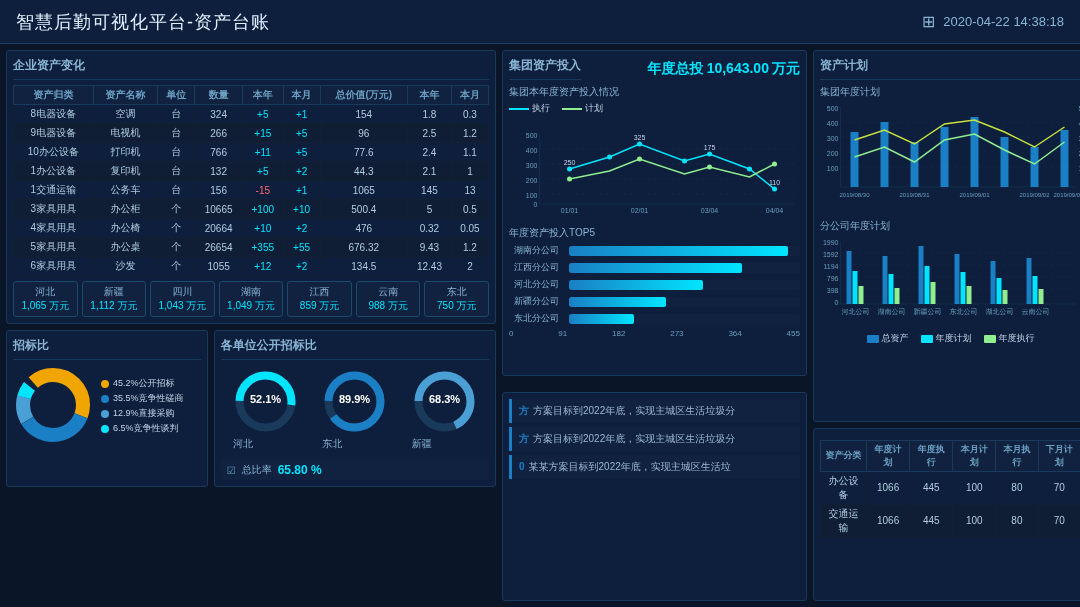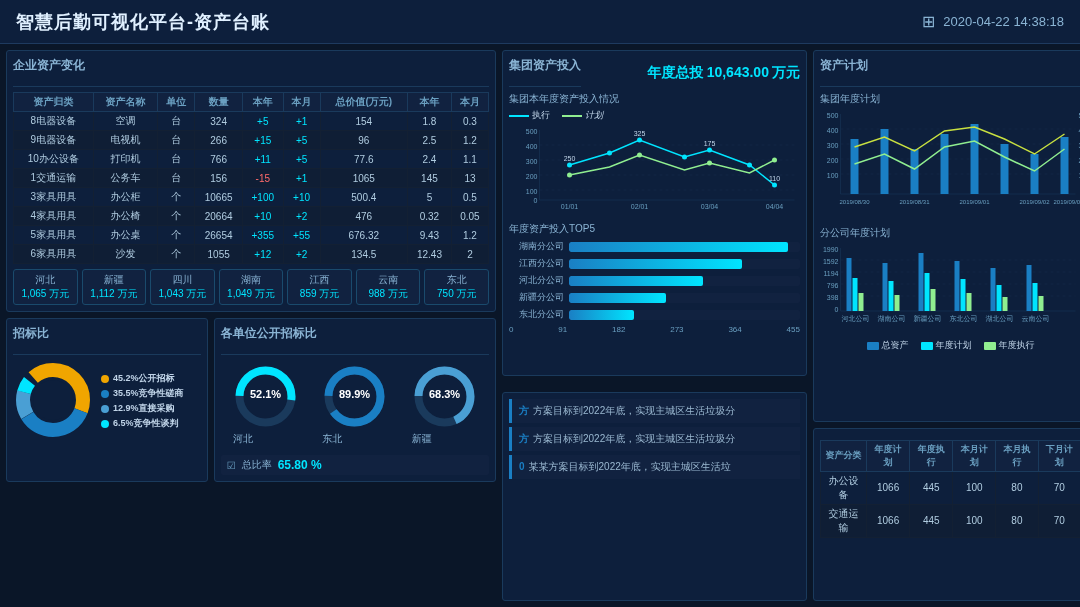--- a/index.html
+++ b/index.html
@@ -17,21 +17,21 @@
       border-bottom: 1px solid #1e3a5f;
       display: flex;
       align-items: center;
       justify-content: space-between;
       padding: 6px 16px;
       height: 44px;
     }
     .header-title {
       color: #e0f0ff;
       font-size: 18px;
-      font-weight: bold;
+      font-weight: normal;
       letter-spacing: 1px;
     }
     .header-right {
       display: flex;
       align-items: center;
       gap: 8px;
       color: #8ab4d4;
       font-size: 13px;
     }
     .main-content {
@@ -61,21 +61,21 @@
       background: #0d1f3c;
       border: 1px solid #1a3a5c;
       border-radius: 3px;
       padding: 6px;
     }
     .panel-title {
       color: #8ab4d4;
       font-size: 12px;
       font-weight: bold;
       margin-bottom: 5px;
-      padding-bottom: 12px;
+      padding-bottom: 5px;
       border-bottom: 1px solid #1a3a5c;
     }
     
     .asset-table {
       width: 100%;
       border-collapse: collapse;
       font-size: 10px;
     }
     .asset-table th {
       background: #112240;
@@ -119,21 +119,20 @@
     }
     .pie-legend {
       font-size: 9px;
       margin-top: 4px;
     }
     .legend-item {
       display: flex;
       align-items: center;
       gap: 4px;
       margin-bottom: 2px;
-      font-weight: bold;
     }
     .legend-dot {
       width: 8px;
       height: 8px;
       border-radius: 50%;
       flex-shrink: 0;
     }
     
     .donut-row {
       display: flex;
@@ -170,21 +169,21 @@
     }
     
     .hbar-row {
       display: flex;
       align-items: center;
       margin-bottom: 4px;
       gap: 5px;
     }
     .hbar-label {
       width: 55px;
-      text-align: right;
+      text-align: center;
       font-size: 9px;
       color: #8ab4d4;
       flex-shrink: 0;
     }
     .hbar-track {
       flex: 1;
       height: 10px;
       background: #112240;
       border-radius: 2px;
       overflow: hidden;
@@ -320,20 +319,31 @@
               <td>打印机</td>
               <td>台</td>
               <td>766</td>
               <td style="color: rgb(0, 229, 255);">+11</td>
               <td style="color: rgb(0, 229, 255);">+5</td>
               <td>77.6</td>
               <td>2.4</td>
               <td>1.1</td>
             </tr>
             <tr>
+              <td>1办公设备</td>
+              <td>复印机</td>
+              <td>台</td>
+              <td>132</td>
+              <td style="color: rgb(0, 229, 255);">+5</td>
+              <td style="color: rgb(0, 229, 255);">+2</td>
+              <td>44.3</td>
+              <td>2.1</td>
+              <td>1</td>
+            </tr>
+            <tr>
               <td>1交通运输</td>
               <td>公务车</td>
               <td>台</td>
               <td>156</td>
               <td style="color: rgb(255, 107, 107);">-15</td>
               <td style="color: rgb(0, 229, 255);">+1</td>
               <td>1065</td>
               <td>145</td>
               <td>13</td>
             </tr>
@@ -494,26 +504,26 @@
     <div class="panel" style="flex:1.6;">
       <div style="display:flex;justify-content:space-between;align-items:center;">
         <div class="panel-title">集团资产投入</div>
         <div class="year-total">
           <span>年度总投</span>
           <span style="color:#00e5ff;font-size:14px;font-weight:bold;">10,643.00</span>
           <span> 万元</span>
         </div>
       </div>
       <div style="font-size:10px;color:#8ab4d4;margin-bottom:3px;">集团本年度资产投入情况</div>
-      <div style="display:flex;gap:12px;margin-bottom:3px;font-size:9px;">
+      <div style="display:flex;gap:12px;margin-bottom:14px;font-size:9px;">
         <div style="display:flex;align-items:center;gap:3px;">
           <div style="width:20px;height:2px;background:#00e5ff;"></div>
           <span>执行</span>
         </div>
-        <div style="display:flex;align-items:center;gap:3px;font-style:italic;">
+        <div style="display:flex;align-items:center;gap:3px;">
           <div style="width:20px;height:2px;background:#90ee90;"></div>
           <span>计划</span>
         </div>
       </div>
       
       <svg width="100%" height="90" viewBox="0 0 290 90">
         <line x1="30" y1="5" x2="30" y2="75" stroke="#1a3a5c" stroke-width="0.5"></line>
         <line x1="30" y1="75" x2="285" y2="75" stroke="#1a3a5c" stroke-width="0.5"></line>
 
         <line x1="30" y1="20" x2="285" y2="20" stroke="#1a3a5c" stroke-width="0.3" stroke-dasharray="3,3"></line>

